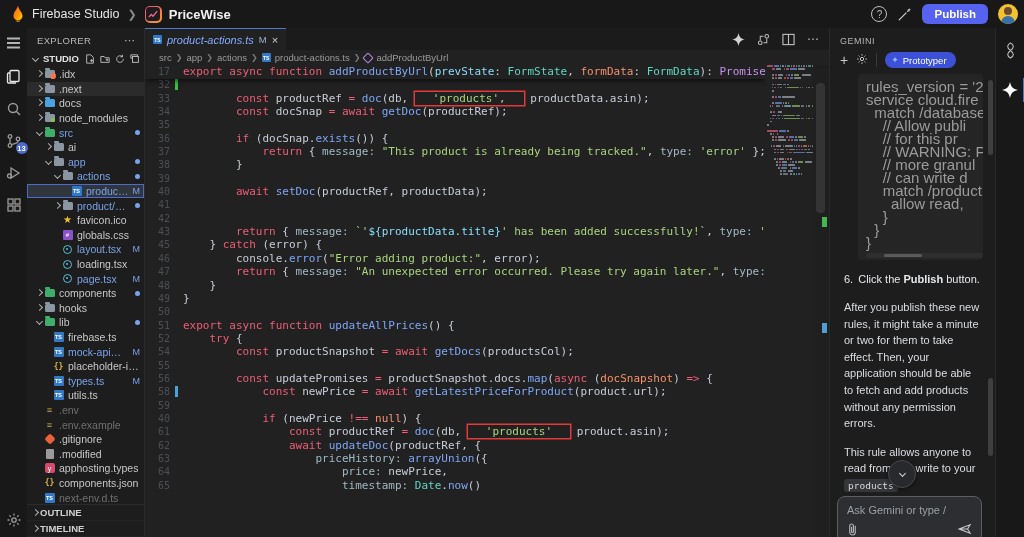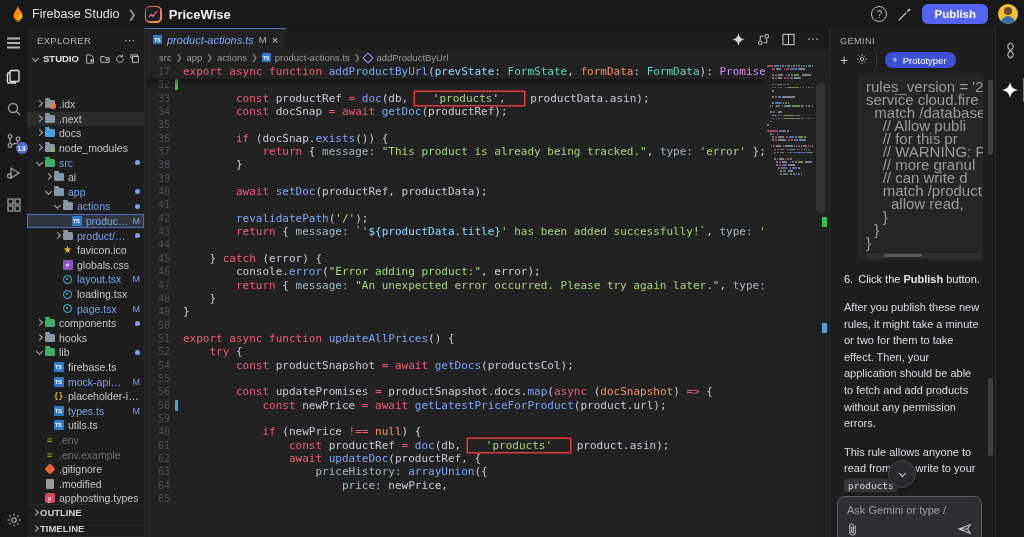--- a/index.html
+++ b/index.html
@@ -276,21 +276,21 @@
           <svg width="10" height="10" viewBox="0 0 12 12" fill="none" stroke-width="1.1">
               <path d="M10 6 a4 4 0 1 1-1.2-2.8 M9 1 v2.5 h-2.5"></path>
             </svg>
           <svg width="10" height="10" viewBox="0 0 12 12" fill="none" stroke-width="1.1">
               <rect x="3" y="3" width="7" height="7"></rect>
               <path d="M3 5 H1 V1 h8 v2"></path>
             </svg>
         </span>
       </div>
       <div class="tree" id="tree">
-          <div class="trow " style="padding-left: 8px; margin-top: 30px;">
+          <div class="trow " style="padding-left: 8px;">
             <span class="chev r"></span>
             <span class="ticon">
               <span class="fold idx"></span>
             </span>
             <span class="lbl">.idx</span>
           </div>
           <div class="trow hover" style="padding-left: 8px;">
             <span class="chev r"></span>
             <span class="ticon">
               <span class="fold"></span>
@@ -564,42 +564,41 @@
             <div class="line"><span class="num mark-green">32</span><span class="ct"></span></div>
             <div class="line"><span class="num">33</span><span class="ct"><span class="">        </span><span class="k">const </span><span class="">productRef</span><span class="k"> = </span><span class="f">doc</span><span class="">(db, </span><span class="s box">'products',</span><span class=""> productData.asin);</span></span></div>
             <div class="line"><span class="num">34</span><span class="ct"><span class="">        </span><span class="k">const </span><span class="">docSnap</span><span class="k"> = </span><span class="k">await </span><span class="f">getDoc</span><span class="">(productRef);</span></span></div>
             <div class="line"><span class="num">35</span><span class="ct"></span></div>
             <div class="line"><span class="num">36</span><span class="ct"><span class="">        </span><span class="k">if </span><span class="">(docSnap.</span><span class="f">exists</span><span class="">()) {</span></span></div>
             <div class="line"><span class="num">37</span><span class="ct"><span class="">            </span><span class="k">return</span><span class=""> { </span><span class="m">message:</span><span class=""> </span><span class="s">"This product is already being tracked."</span><span class="">, </span><span class="m">type:</span><span class=""> </span><span class="s">'error'</span><span class=""> };</span></span></div>
             <div class="line"><span class="num">38</span><span class="ct"><span class="">        }</span></span></div>
             <div class="line"><span class="num">39</span><span class="ct"></span></div>
             <div class="line"><span class="num">40</span><span class="ct"><span class="">        </span><span class="k">await </span><span class="f">setDoc</span><span class="">(productRef, productData);</span></span></div>
             <div class="line"><span class="num">41</span><span class="ct"></span></div>
-            <div class="line"><span class="num">42</span><span class="ct"><span class="">        </span><span class="f">revalidatePath</span><span class="">(</span><span class="s">'/'</span><span class="">);</span></span></div>
+            <div class="line"><span class="num">42</span></div>
             <div class="line"><span class="num">43</span><span class="ct"><span class="">        </span><span class="k">return</span><span class=""> { </span><span class="m">message:</span><span class=""> </span><span class="s">`'</span><span class="o">${productData.title}</span><span class="s">' has been added successfully!`</span><span class="">, </span><span class="m">type:</span><span class=""> </span><span class="s">'success'</span></span></div>
-            <div class="line"><span class="num">44</span><span class="ct"></span></div>
             <div class="line"><span class="num">45</span><span class="ct"><span class="">    } </span><span class="k">catch</span><span class=""> (error) {</span></span></div>
             <div class="line"><span class="num">46</span><span class="ct"><span class="">        console.</span><span class="f">error</span><span class="">(</span><span class="s">"Error adding product:"</span><span class="">, error);</span></span></div>
             <div class="line"><span class="num">47</span><span class="ct"><span class="">        </span><span class="k">return</span><span class=""> { </span><span class="m">message:</span><span class=""> </span><span class="s">"An unexpected error occurred. Please try again later."</span><span class="">, </span><span class="m">type:</span></span></div>
             <div class="line"><span class="num">48</span><span class="ct"><span class="">    }</span></span></div>
             <div class="line"><span class="num">49</span><span class="ct"><span class="">}</span></span></div>
             <div class="line"><span class="num">50</span><span class="ct"></span></div>
             <div class="line"><span class="num">51</span><span class="ct"><span class="k">export async function </span><span class="f">updateAllPrices</span><span class="">() {</span></span></div>
             <div class="line"><span class="num">52</span><span class="ct"><span class="">    </span><span class="k">try</span><span class=""> {</span></span></div>
             <div class="line"><span class="num">54</span><span class="ct"><span class="">        </span><span class="k">const </span><span class="">productSnapshot</span><span class="k"> = </span><span class="k">await </span><span class="f">getDocs</span><span class="">(productsCol);</span></span></div>
             <div class="line"><span class="num">55</span><span class="ct"></span></div>
             <div class="line"><span class="num">56</span><span class="ct"><span class="">        </span><span class="k">const </span><span class="">updatePromises</span><span class="k"> = </span><span class="">productSnapshot.docs.</span><span class="f">map</span><span class="">(</span><span class="k">async </span><span class="">(</span><span class="p">docSnapshot</span><span class="">) </span><span class="k">=&gt; </span><span class="">{</span></span></div>
             <div class="line"><span class="num mark-blue">58</span><span class="ct"><span class="">            </span><span class="k">const </span><span class="">newPrice</span><span class="k"> = </span><span class="k">await </span><span class="f">getLatestPriceForProduct</span><span class="">(product.url);</span></span></div>
             <div class="line"><span class="num">59</span><span class="ct"></span></div>
             <div class="line"><span class="num">40</span><span class="ct"><span class="">            </span><span class="k">if </span><span class="">(newPrice </span><span class="k">!== </span><span class="n">null</span><span class="">) {</span></span></div>
             <div class="line"><span class="num">61</span><span class="ct"><span class="">                </span><span class="k">const </span><span class="">productRef</span><span class="k"> = </span><span class="f">doc</span><span class="">(db, </span><span class="s box">'products'</span><span class=""> product.asin);</span></span></div>
             <div class="line"><span class="num">62</span><span class="ct"><span class="">                </span><span class="k">await </span><span class="f">updateDoc</span><span class="">(productRef, {</span></span></div>
             <div class="line"><span class="num">63</span><span class="ct"><span class="">                    </span><span class="m">priceHistory:</span><span class=""> </span><span class="f">arrayUnion</span><span class="">({</span></span></div>
             <div class="line"><span class="num">64</span><span class="ct"><span class="">                        </span><span class="m">price:</span><span class=""> newPrice,</span></span></div>
-            <div class="line"><span class="num">65</span></div>
+            <div class="line"><span class="num">65</span><span class="ct"><span class="">                        </span><span class="m">timestamp:</span><span class=""> </span><span class="t">Date</span><span class="">.</span><span class="f">now</span><span class="">()</span></span></div>
           </div>
       </div>
       <div class="minimap" id="minimap">
           <div class="mrow">
             <i style="width: 10.5px; background: rgb(183, 86, 107);"></i>
             <i style="width: 7.5px; background: rgb(95, 127, 192);"></i>
             <i style="width: 1.5px; background: rgb(139, 146, 156);"></i>
             <i style="width: 4.5px; background: rgb(111, 163, 191);"></i>
             <i style="width: 1.5px; background: rgb(139, 146, 156);"></i>
             <i style="width: 4.5px; background: rgb(79, 156, 144);"></i>

